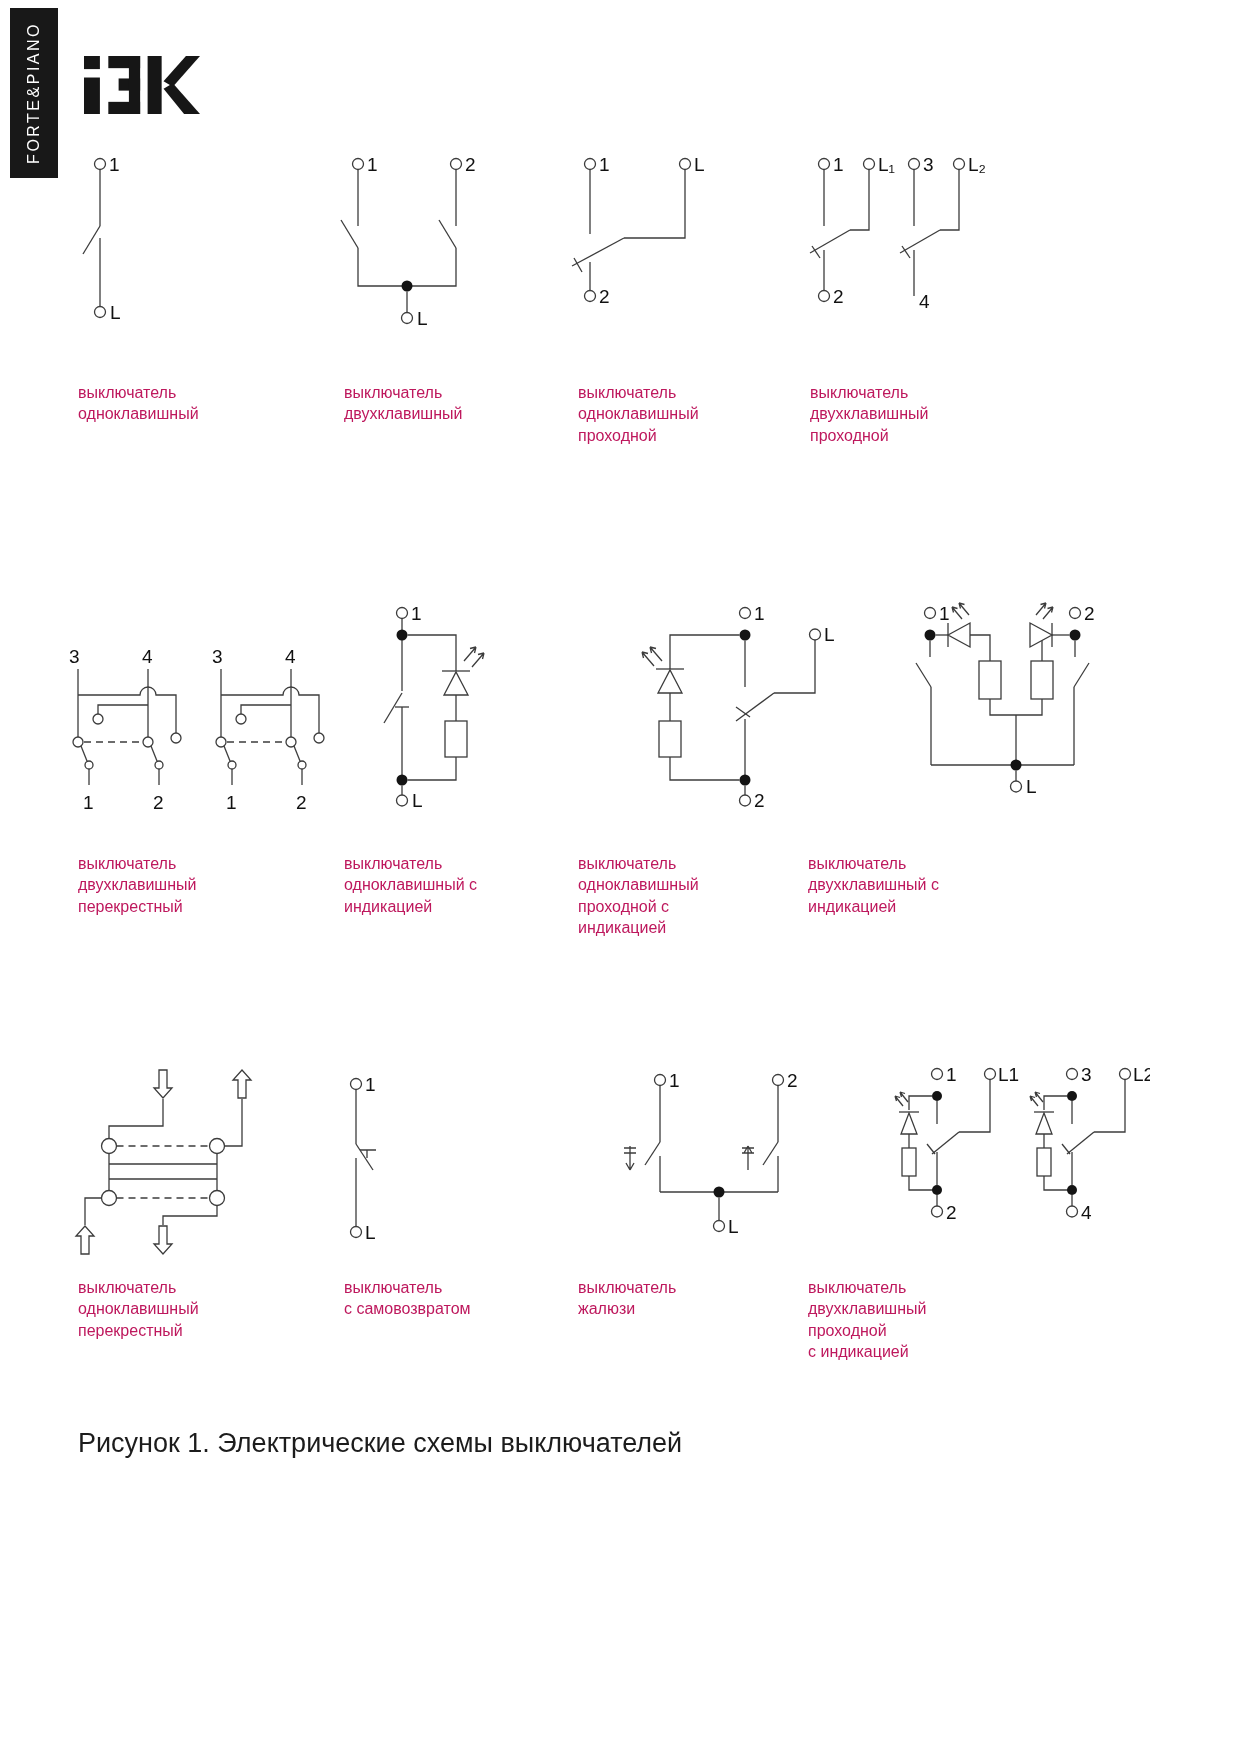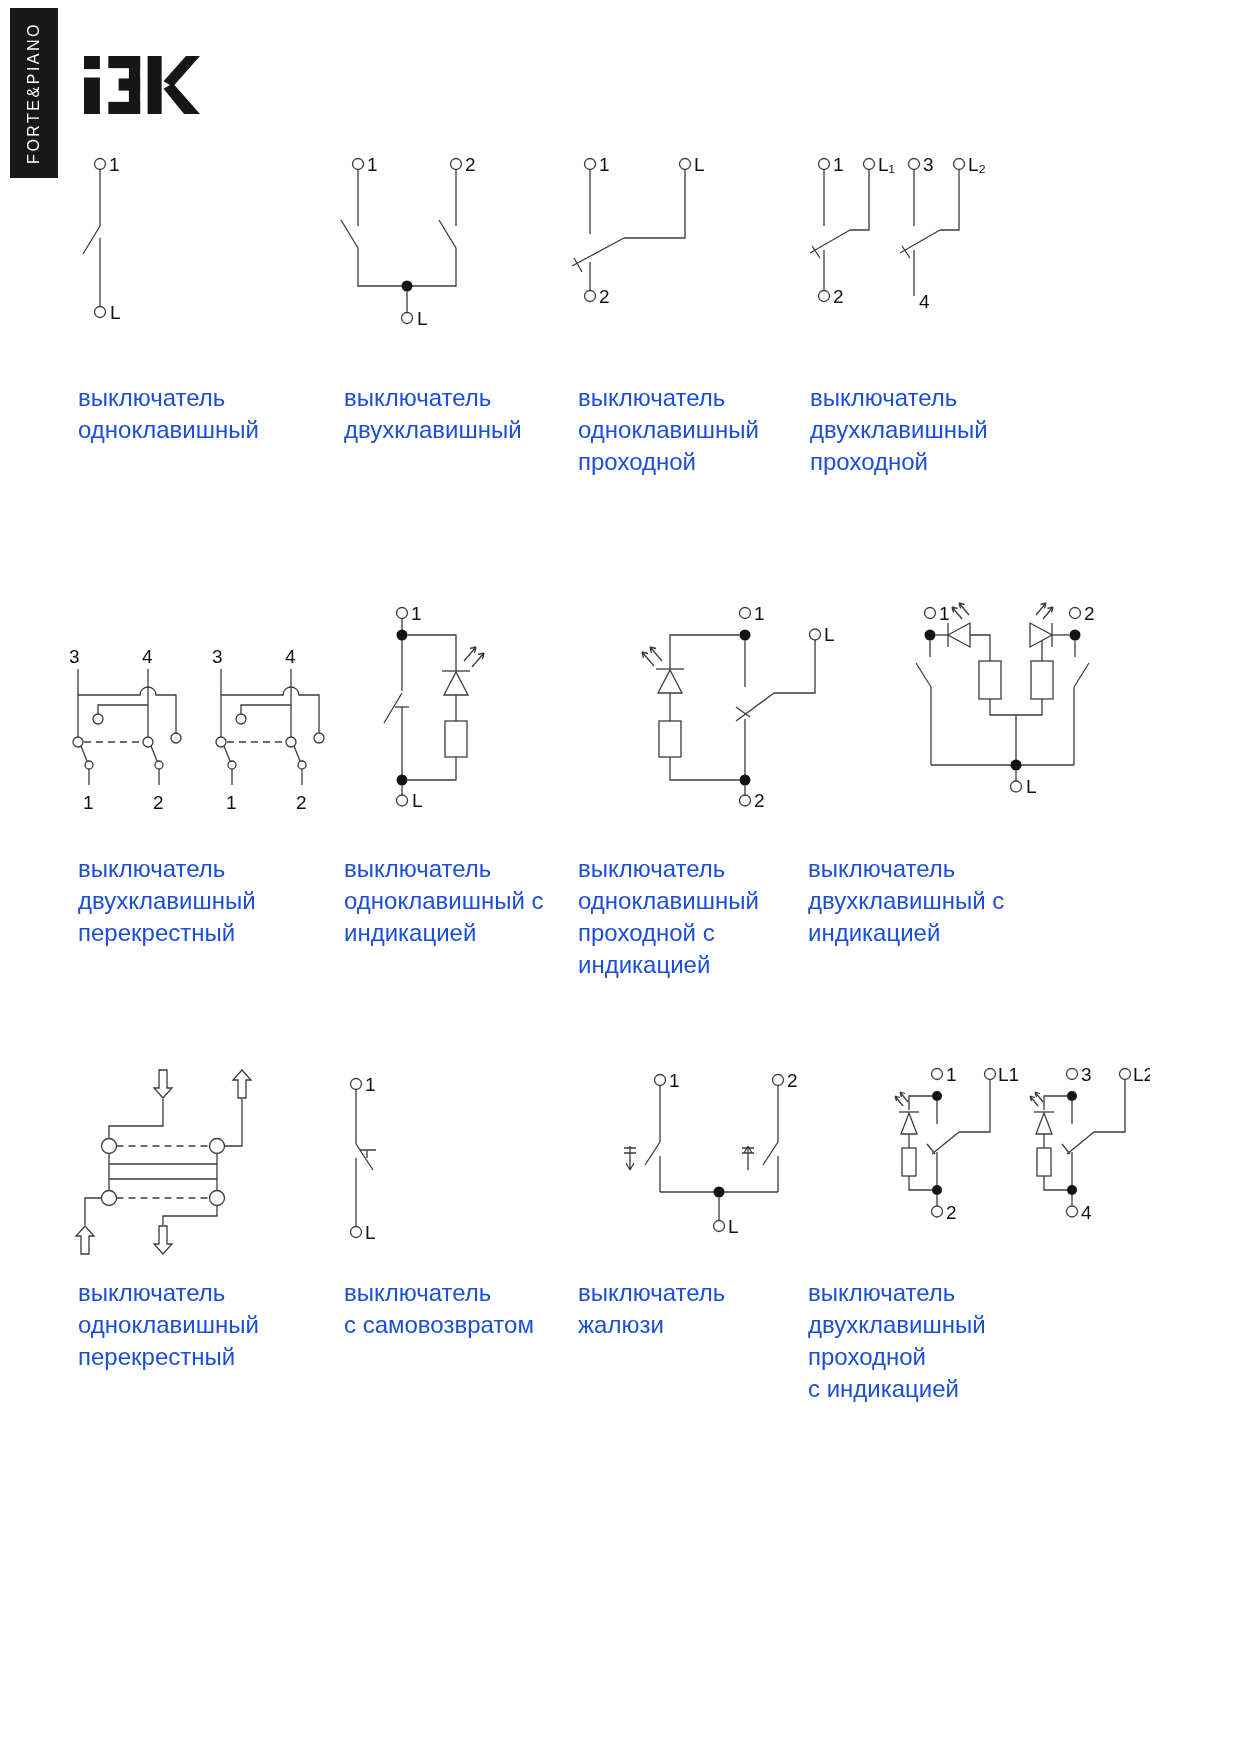--- a/index.html
+++ b/index.html
@@ -4,21 +4,21 @@
 <style>
   html,body{margin:0;padding:0;background:#e8e8e8;}
   .page{position:relative;width:1242px;height:1749px;background:#ffffff;
         font-family:"Liberation Sans", sans-serif;overflow:hidden;}
   .banner{position:absolute;left:10px;top:8px;width:48px;height:170px;background:#181818;
           display:flex;align-items:center;justify-content:center;}
   .banner-text{color:#ffffff;font-size:16px;letter-spacing:2.5px;white-space:nowrap;
                writing-mode:vertical-rl;transform:rotate(180deg);}
   .logo{position:absolute;left:84px;top:56px;}
   .cell{position:absolute;}
-  .dlabel{font-size:24px;line-height:1.33;color:#1d4ed8;white-space:pre-line;padding-left:18px;}
+  .dlabel{font-size:16px;line-height:1.33;color:#be185d;white-space:pre-line;padding-left:18px;}
   .r1 .dlabel{margin-top:36px;}
   .r2 .dlabel{margin-top:8px;}
   .r3 .dlabel{margin-top:14px;}
   .caption{position:absolute;left:78px;top:1428px;font-size:27px;color:#1c1c1c;}
   svg{display:block;}
   .w{stroke:#3c3c3c;stroke-width:1.3;fill:none;}
   .dash{stroke:#3c3c3c;stroke-width:1.3;fill:none;stroke-dasharray:7 5;}
   .tc{fill:#ffffff;stroke:#3c3c3c;stroke-width:1.3;}
   .jd{fill:#141414;stroke:none;}
   .cc{fill:#ffffff;stroke:#3c3c3c;stroke-width:1.3;}
@@ -429,14 +429,15 @@
       <text class="tl" x="291" y="23">3</text>
       <text class="tl" x="343" y="23">L2</text>
       <text class="tl" x="291" y="161">4</text>
     </svg>
     <div class="dlabel">выключатель
 двухклавишный
 проходной
 с индикацией</div>
   </div>
 
+  <div class="caption">Рисунок 1. Электрические схемы выключателей</div>
 
 </div>
 
 </body></html>

